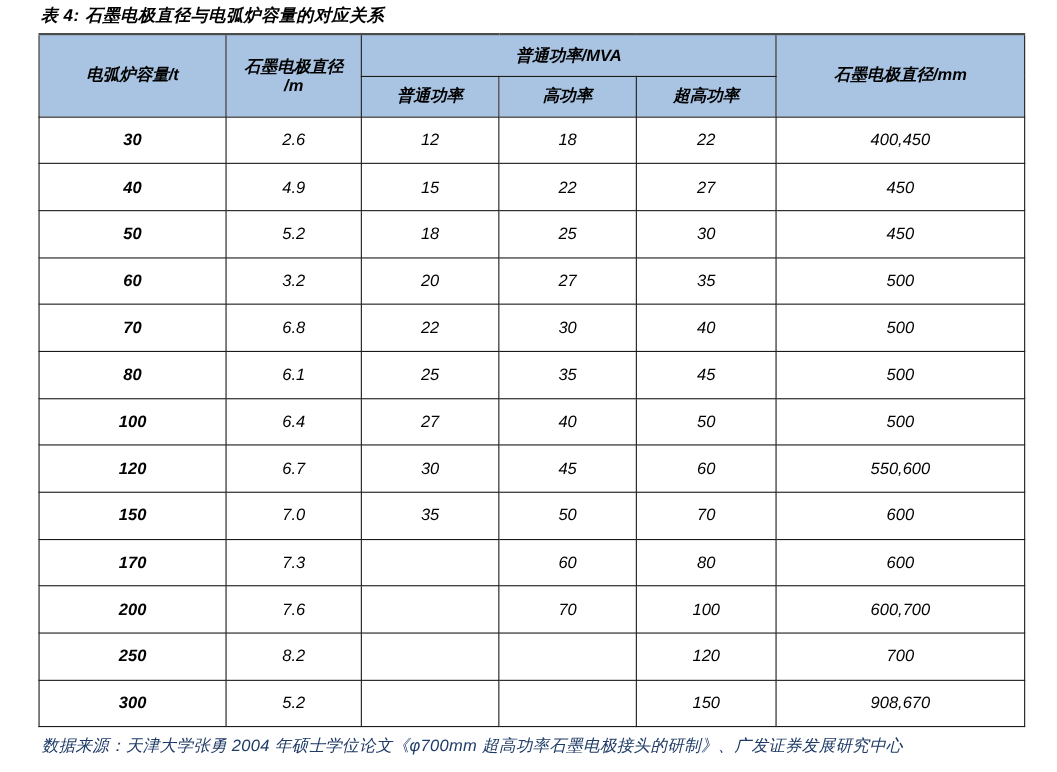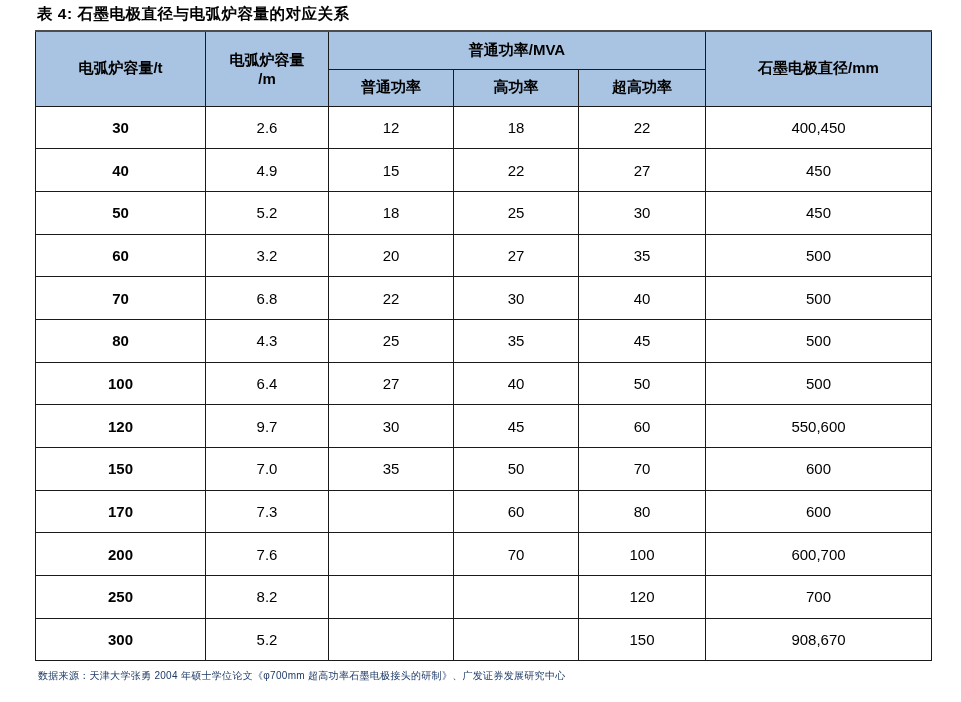--- a/index.html
+++ b/index.html
@@ -4,21 +4,21 @@
 <style>
   * { box-sizing: border-box; }
   html, body {
     margin: 0; padding: 0;
     width: 961px; height: 702px;
     background: #ffffff;
     font-family: "Liberation Sans", sans-serif;
     color: #000;
     position: relative;
   }
-  .page { position: relative; width: 961px; height: 702px; overflow: hidden; }
+  .page { position: relative; width: 961px; height: 702px; overflow: hidden; font-style: italic; }
 
   .table-title {
     position: absolute;
     left: 37px; top: 4px;
     font-size: 15.5px;
     font-weight: bold;
     color: #000000;
     letter-spacing: 0.5px;
     white-space: nowrap;
   }
@@ -58,21 +58,21 @@
   tbody td {
     height: 42.7px;
     font-size: 15px;
     background: #ffffff;
   }
   tbody td.col0 { font-weight: bold; }
 
   .source-note {
     position: absolute;
     left: 38px; top: 669px;
-    font-size: 10px;
+    font-size: 15px;
     color: #1e3a66;
     white-space: nowrap;
     letter-spacing: 0.3px;
   }
 </style>
 </head>
 <body>
 
 <div class="page">
 
@@ -84,21 +84,21 @@
         <col class="c1">
         <col class="c2">
         <col class="c3">
         <col class="c4">
         <col class="c5">
     </colgroup>
     <thead>
       <tr class="band1">
         <th rowspan="2">电弧炉容量/t</th>
         <th rowspan="2">
-          <div>电弧炉容量</div>
+          <div>石墨电极直径</div>
           <div>/m</div>
         </th>
         <th colspan="3">普通功率/MVA</th>
         <th rowspan="2">石墨电极直径/mm</th>
       </tr>
       <tr class="band2">
         <th>普通功率</th>
         <th>高功率</th>
         <th>超高功率</th>
       </tr>
@@ -139,37 +139,37 @@
         <tr>
           <td class="col0">70</td>
           <td>6.8</td>
           <td>22</td>
           <td>30</td>
           <td>40</td>
           <td>500</td>
         </tr>
         <tr>
           <td class="col0">80</td>
-          <td>4.3</td>
+          <td>6.1</td>
           <td>25</td>
           <td>35</td>
           <td>45</td>
           <td>500</td>
         </tr>
         <tr>
           <td class="col0">100</td>
           <td>6.4</td>
           <td>27</td>
           <td>40</td>
           <td>50</td>
           <td>500</td>
         </tr>
         <tr>
           <td class="col0">120</td>
-          <td>9.7</td>
+          <td>6.7</td>
           <td>30</td>
           <td>45</td>
           <td>60</td>
           <td>550,600</td>
         </tr>
         <tr>
           <td class="col0">150</td>
           <td>7.0</td>
           <td>35</td>
           <td>50</td>

